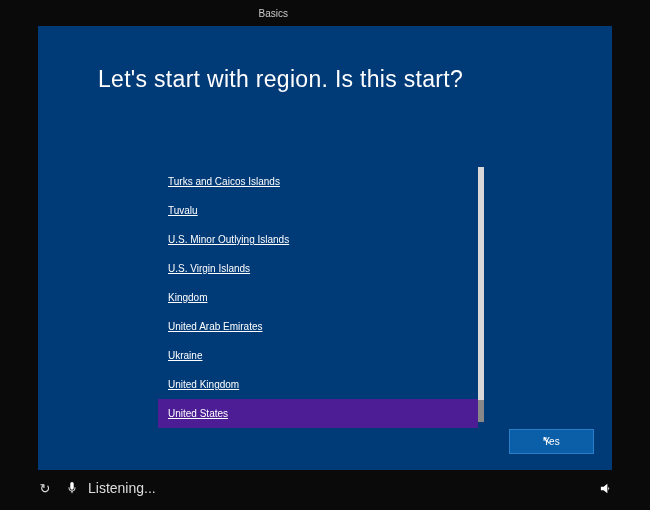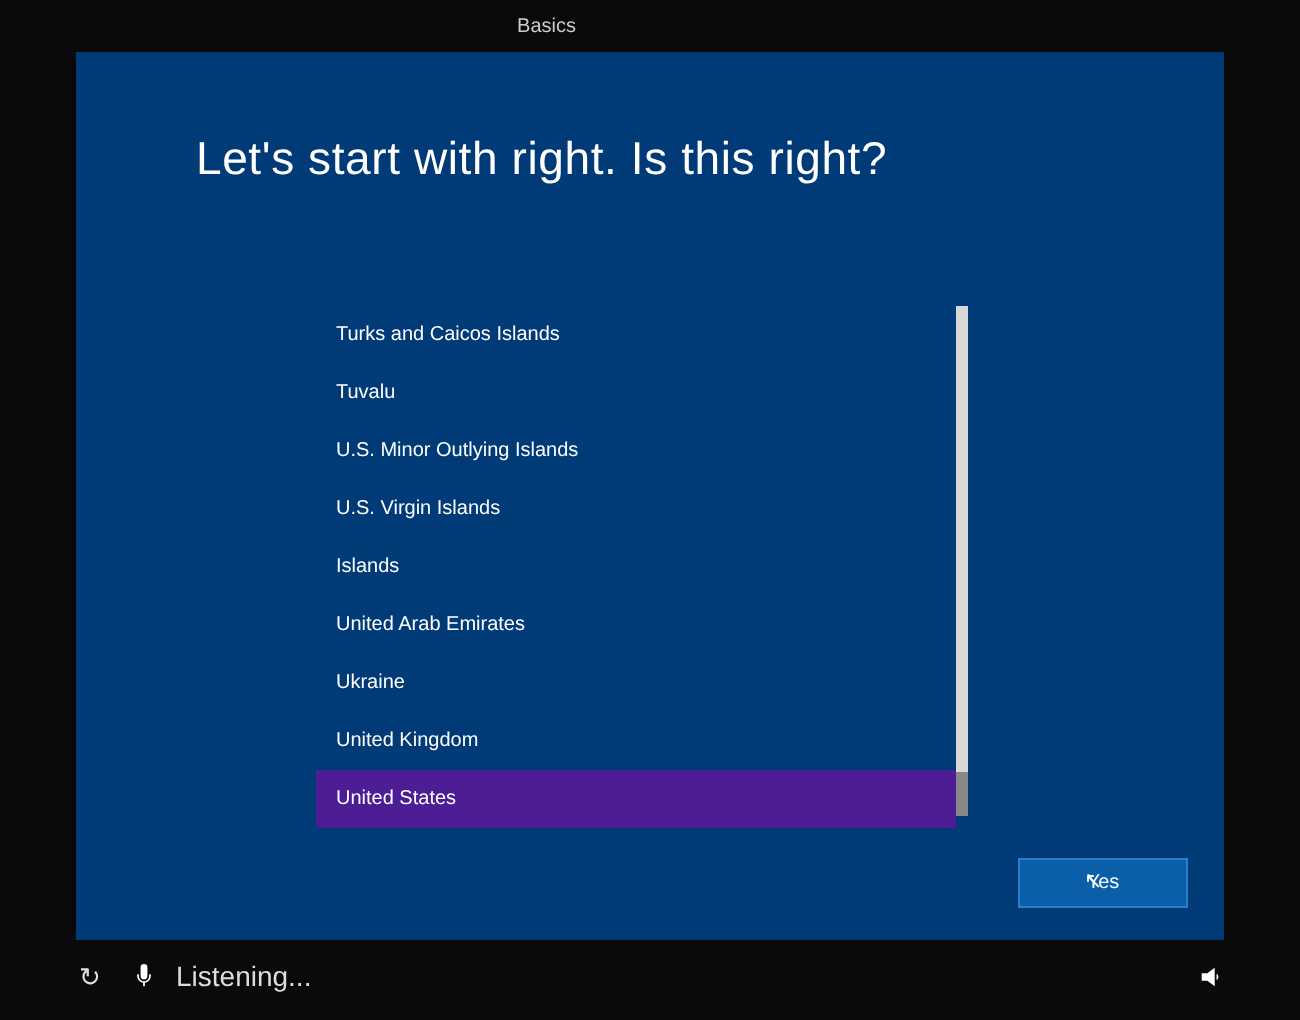--- a/index.html
+++ b/index.html
@@ -46,24 +46,25 @@
     .heading {
       font-size: 23px;
       font-weight: 300;
       color: #fff;
       margin-left: 30px;
       margin-top: 10px;
       letter-spacing: 0.3px;
     }
     .list-container {
       position: absolute;
-      top: 127px;
+      top: 141px;
       left: 120px;
       width: 320px;
       height: 260px;
+      text-decoration: underline;
     }
     .region-list {
       list-style: none;
       width: 100%;
     }
     .region-item {
       font-size: 10px;
       padding: 9px 10px;
       color: #fff;
       cursor: pointer;
@@ -153,29 +154,29 @@
   </style>
 </head>
 <body>
 
 <div class="tab-bar">
   <div class="tab-label">Basics</div>
   <div class="tab-underline"></div>
 </div>
 
 <div class="main-pane">
-  <h1 class="heading">Let's start with right. Is this right?</h1>
+  <h1 class="heading">Let's start with region. Is this start?</h1>
 
   <div class="list-container">
     <ul class="region-list" id="region-list">
         <li class="region-item">Turks and Caicos Islands</li>
         <li class="region-item">Tuvalu</li>
         <li class="region-item">U.S. Minor Outlying Islands</li>
         <li class="region-item">U.S. Virgin Islands</li>
-        <li class="region-item">Islands</li>
+        <li class="region-item">Kingdom</li>
         <li class="region-item">United Arab Emirates</li>
         <li class="region-item">Ukraine</li>
         <li class="region-item">United Kingdom</li>
         <li class="region-item selected">United States</li>
       </ul>
     <div class="scrollbar-track">
       <div class="scrollbar-thumb"></div>
     </div>
   </div>
 

